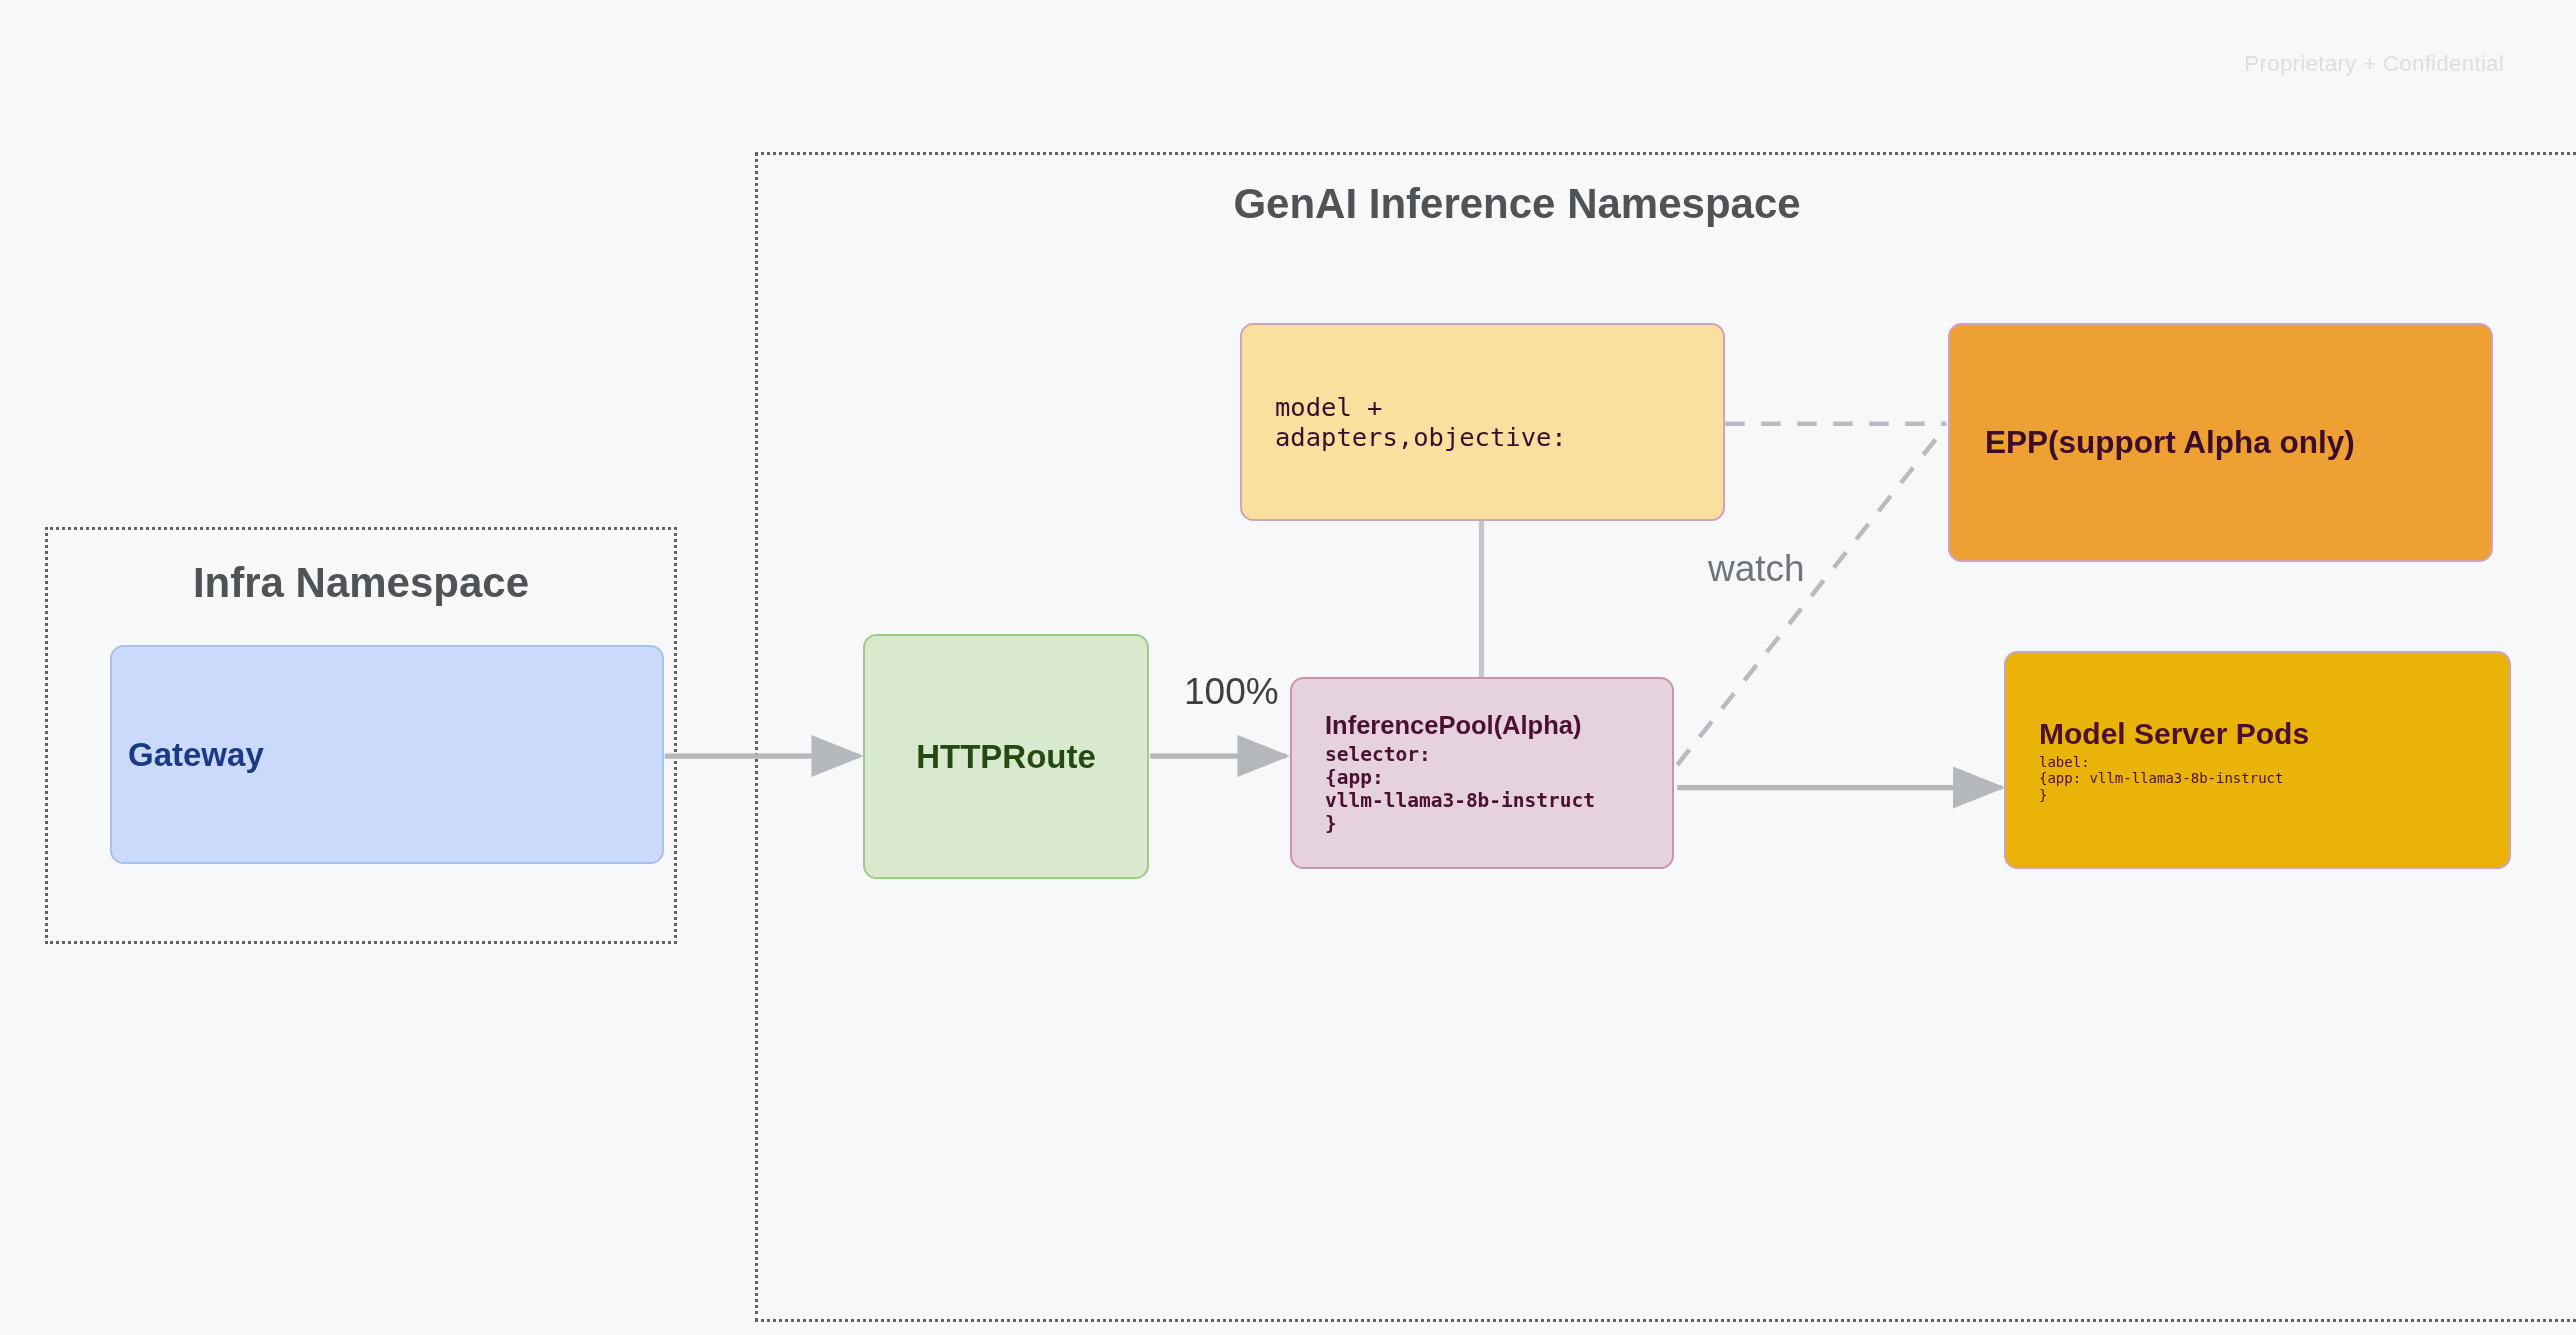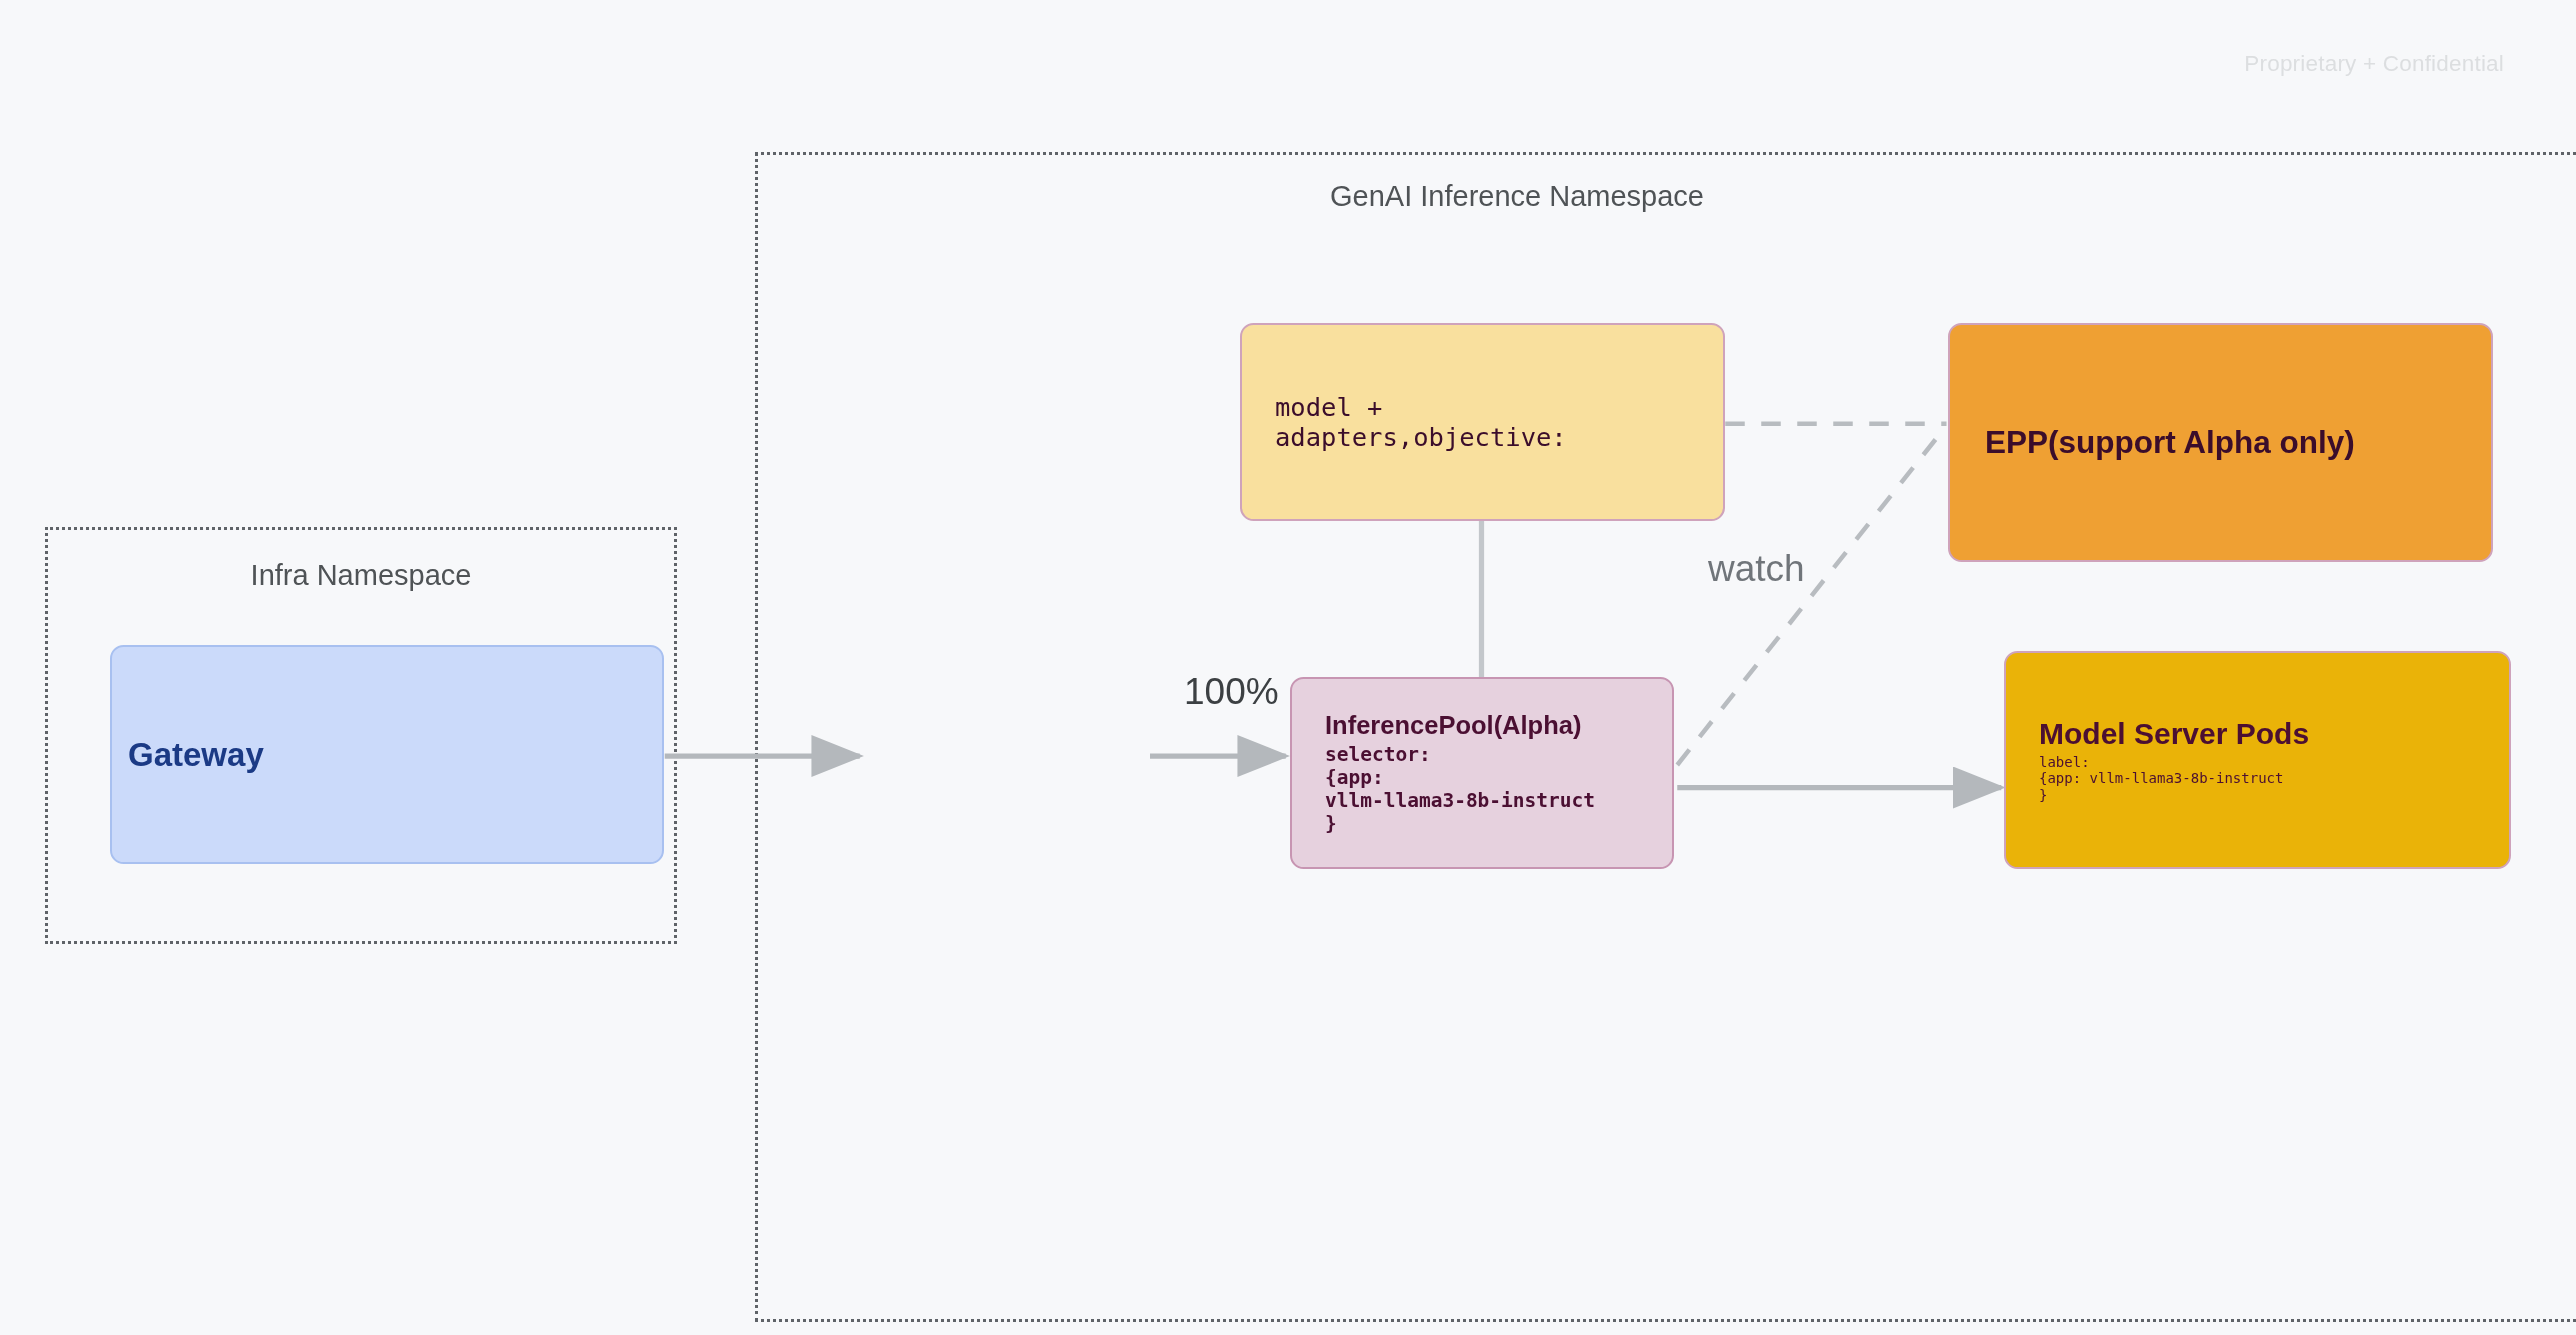--- a/index.html
+++ b/index.html
@@ -29,25 +29,25 @@
 
   
   .ns-frame {
     position: absolute;
     border: 3px dotted #5f6368;
     box-sizing: border-box;
     background: transparent;
   }
   .ns-title {
     position: absolute;
-    font-size: 29px;
+    font-size: 42px;
     color: #4f5356;
     white-space: nowrap;
     text-align: center;
-    font-weight: 400;
+    font-weight: 700;
   }
 
   
   .node {
     position: absolute;
     box-sizing: border-box;
     border-radius: 13.5px;
     display: flex;
     flex-direction: column;
     justify-content: center;
@@ -174,20 +174,23 @@
   </svg>
 
   <div class="edge-label" style="left:1184px; top:671px;">100%</div>
 
   <div class="edge-label muted" style="left:1708px; top:548px;">watch</div>
 
   <div class="node" id="node-gateway">
     <div class="title">Gateway</div>
   </div>
 
+  <div class="node" id="node-httproute">
+    <div class="title">HTTPRoute</div>
+  </div>
 
   <div class="node" id="node-inferencemodel">
     <div class="sub">model +
 adapters,objective:</div>
   </div>
 
   <div class="node" id="node-inferencepool">
     <div class="title">InferencePool(Alpha)</div>
     <div class="sub">selector:
 {app:

